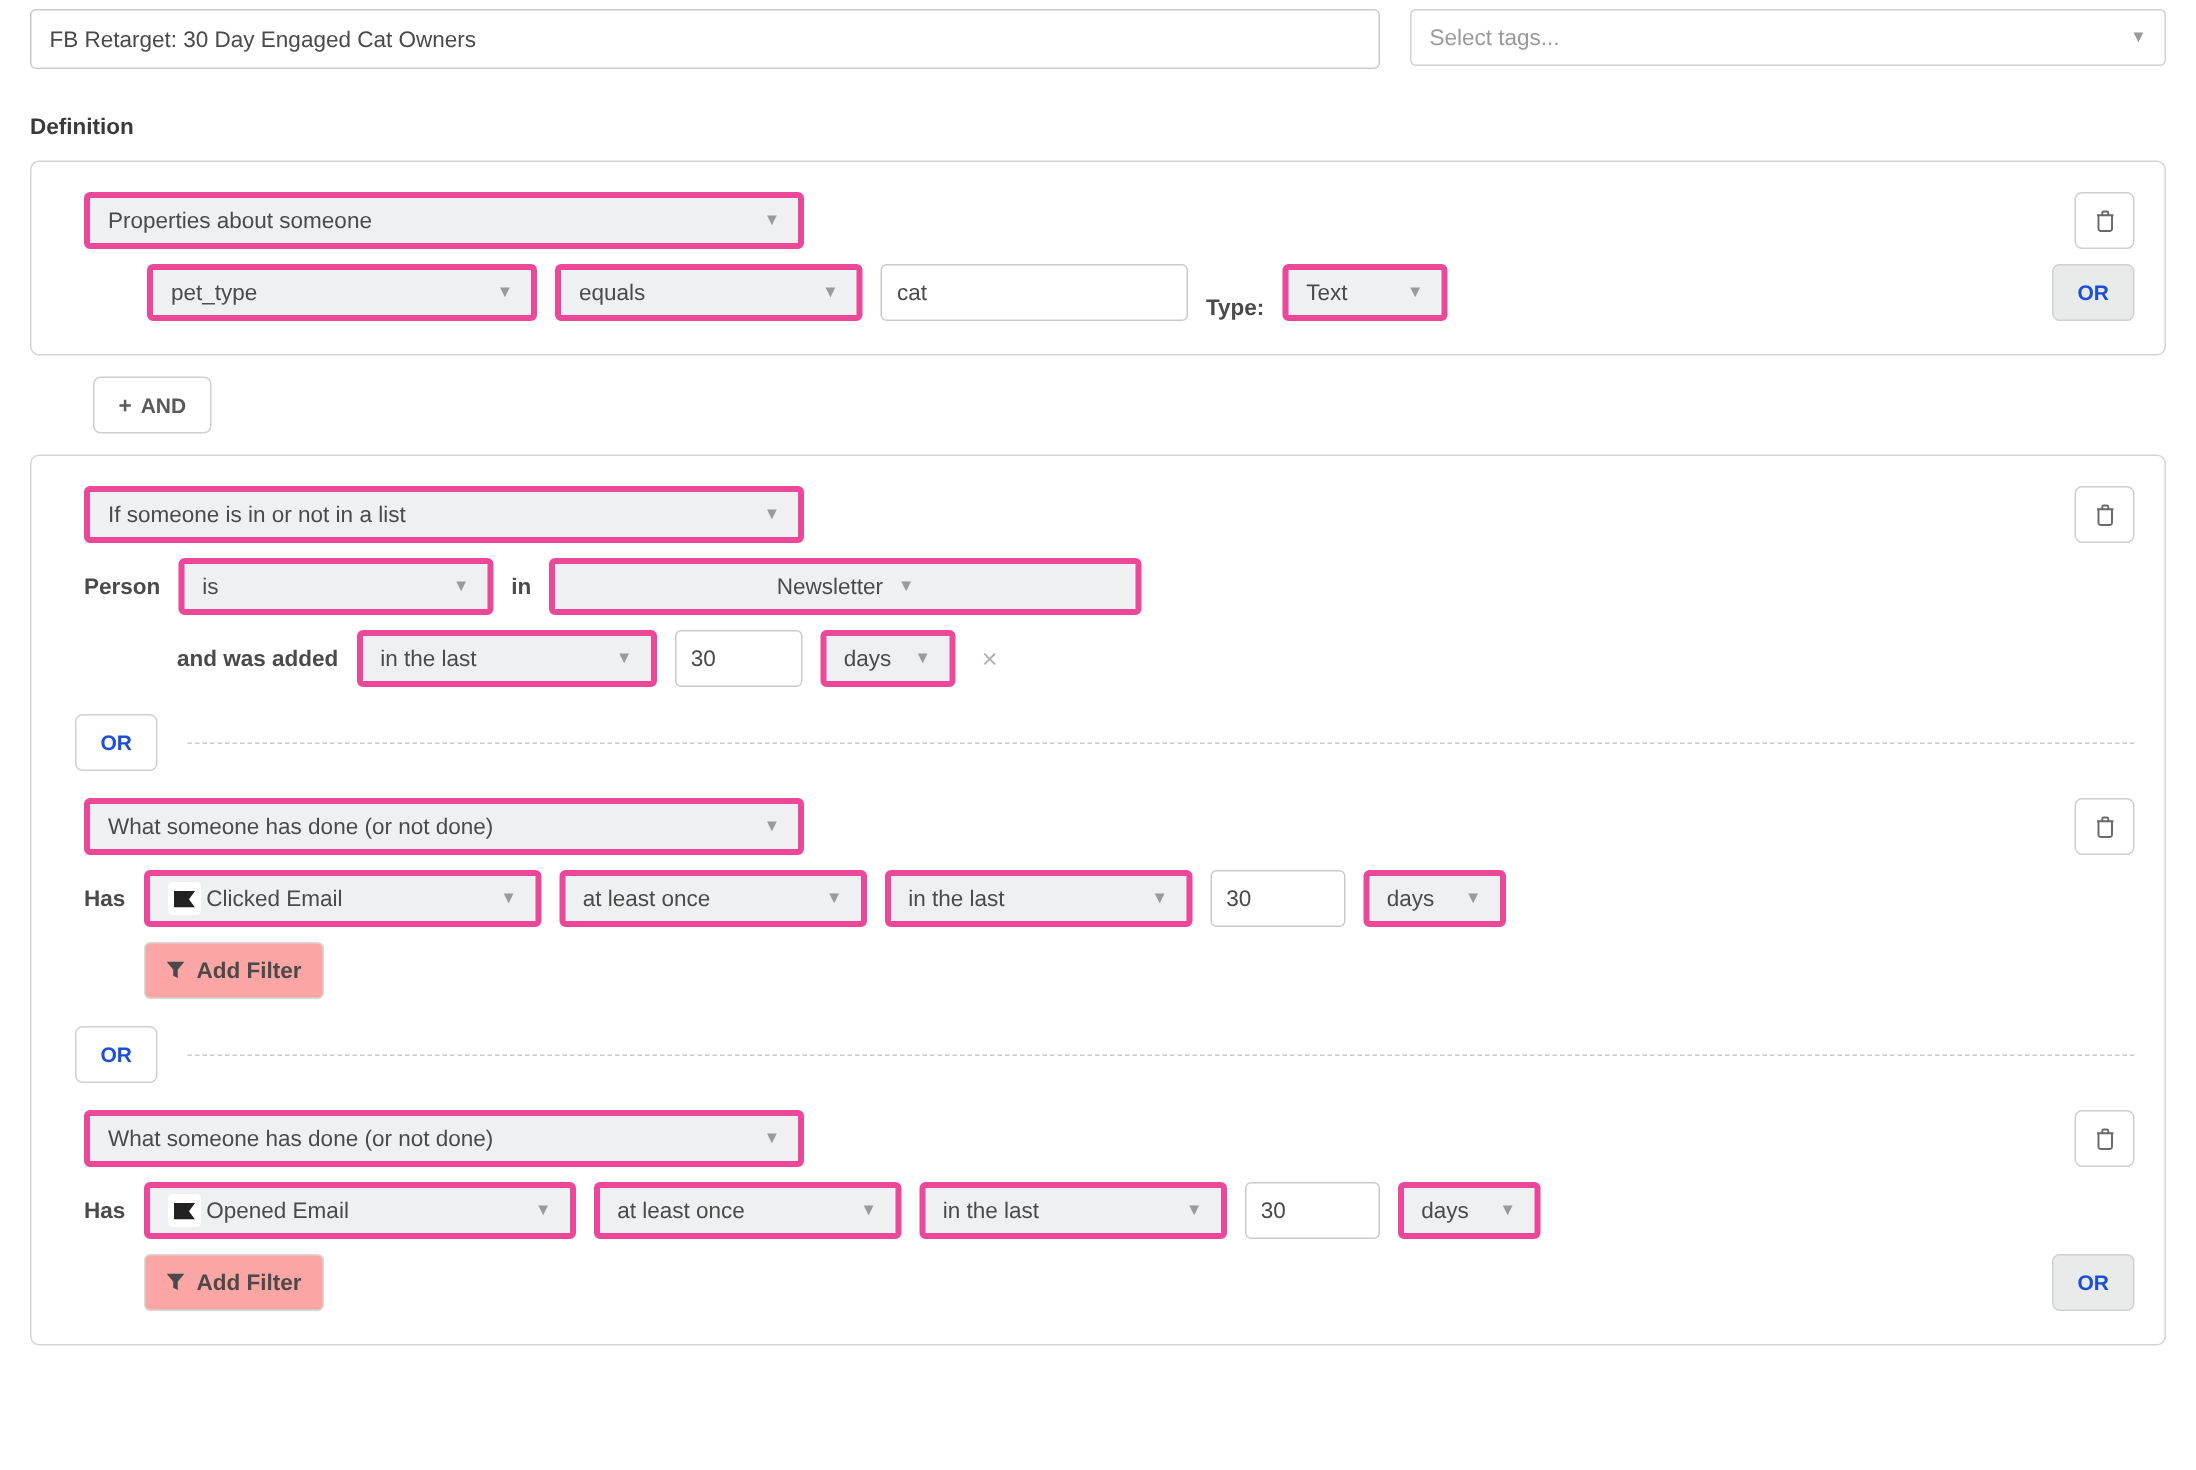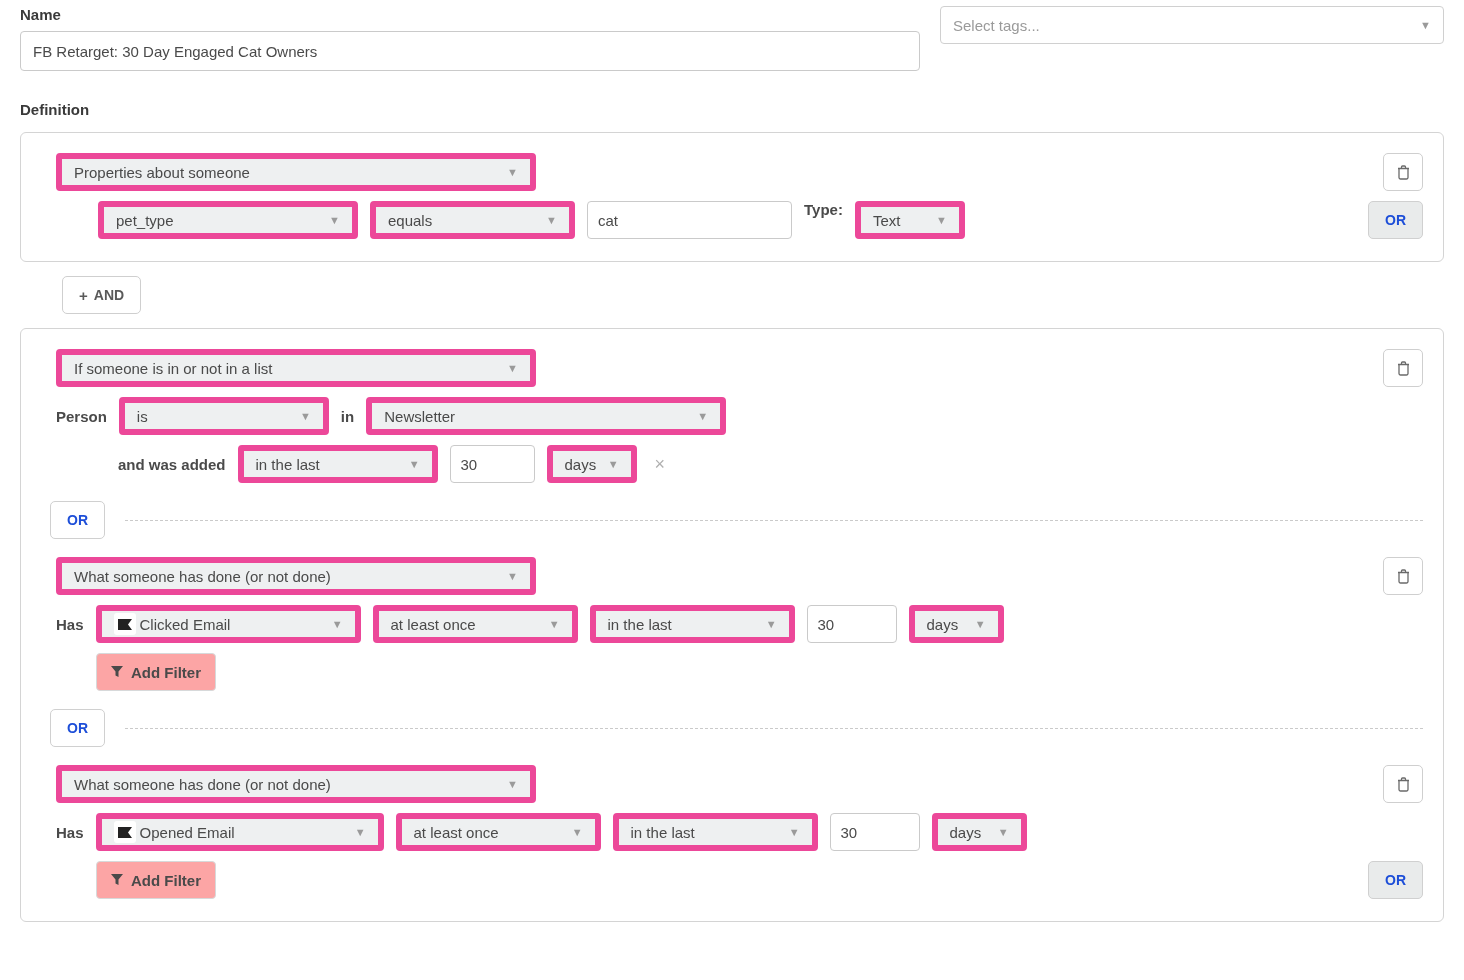--- a/index.html
+++ b/index.html
@@ -35,21 +35,21 @@
   background: #fff;
 }
 .text-input::placeholder { color: #9a9a9a; }
 .select {
   display: inline-flex;
   align-items: center;
   justify-content: space-between;
   height: 38px;
   padding: 0 12px;
   background: #eef0f1;
-  border: 6px solid #ec4899;
+  border: 4px solid #ec4899;
   border-radius: 4px;
   font-size: 15px;
   color: #4a4a4a;
   cursor: pointer;
 }
 .select .caret {
   margin-left: 10px;
   color: #9a9a9a;
   font-size: 11px;
 }
@@ -192,21 +192,20 @@
 .flag-icon svg { display: block; }
 .inner-block { position: relative; }
 .second-group .sub-indent { margin-left: 62px; }
 .second-group .has-indent { margin-left: 40px; }
 </style>
 </head>
 <body>
 
 <div class="top-row">
   <div class="name-col">
-    <label class="field-label">Name</label>
     <input class="text-input" type="text" value="FB Retarget: 30 Day Engaged Cat Owners" style="">
   </div>
   <div class="tags-col">
     <div class="select tags-select">
       <span>Select tags...</span>
       <span class="caret">▼</span>
     </div>
   </div>
 </div>
 
@@ -218,21 +217,21 @@
       <div class="select" style="width:480px;">
         <span>Properties about someone</span>
         <span class="caret">▼</span>
       </div>
       <button class="trash-btn trash-abs">
         <svg width="13" height="15" viewBox="0 0 13 15" fill="none">
             <path d="M1 3.5h11M4.5 3.5V2a1 1 0 011-1h2a1 1 0 011 1v1.5M2 3.5v9a1.5 1.5 0 001.5 1.5h6A1.5 1.5 0 0011 12.5v-9" stroke="#6a6a6a" stroke-width="1.3"></path>
           </svg>
       </button>
     </div>
-    <div class="group-row" style="align-items:flex-start;padding-left:42px;">
+    <div class="group-row" style="align-items:flex-end;padding-left:42px;">
       <div class="select" style="width:260px;">
         <span>pet_type</span>
         <span class="caret">▼</span>
       </div>
       <div class="select" style="width:205px;gap:20px;">
         <span>equals</span>
         <span class="caret">▼</span>
       </div>
       <input class="value-input" style="width: 205px;" value="cat">
       <span class="label-inline">Type:</span>
@@ -266,21 +265,21 @@
           </svg>
       </button>
     </div>
     <div class="group-row">
       <span class="label-inline">Person</span>
       <div class="select" style="width:210px;">
         <span>is</span>
         <span class="caret">▼</span>
       </div>
       <span class="label-inline">in</span>
-      <div class="select" style="width:360px;">
+      <div class="select" style="width:395px;justify-content:center;">
         <span>Newsletter</span>
         <span class="caret">▼</span>
       </div>
     </div>
     <div class="group-row sub-indent">
       <span class="label-inline">and was added</span>
       <div class="select" style="width:200px;">
         <span>in the last</span>
         <span class="caret">▼</span>
       </div>

